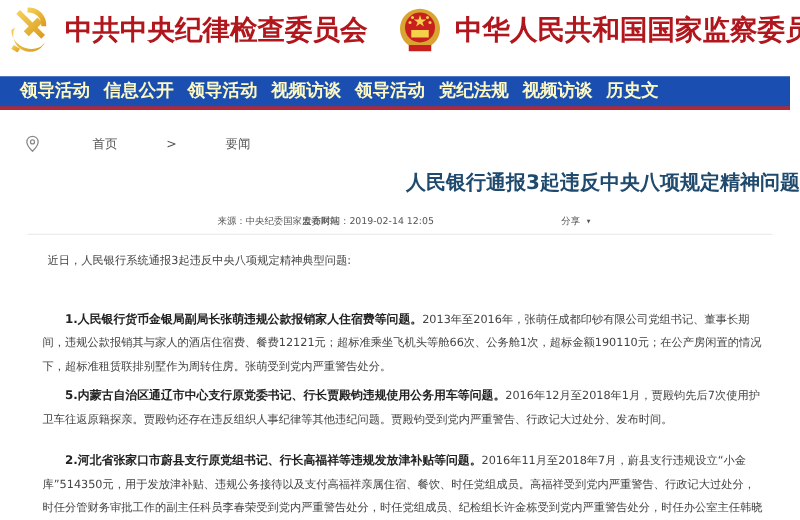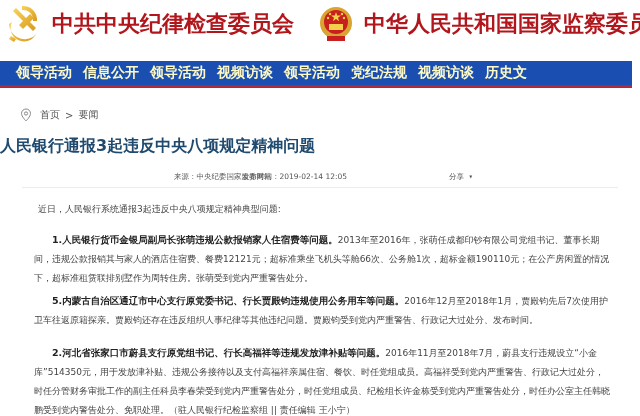--- a/index.html
+++ b/index.html
@@ -23,41 +23,41 @@
       display: flex; align-items: center; padding-left: 16px;
     }
     .nav-item {
       color: #fef9c3; font-family: "DejaVu Serif", "Liberation Serif", serif;
       font-weight: bold; font-size: 14px; margin-right: 11px; white-space: nowrap;
       cursor: pointer;
     }
 
     .breadcrumb {
       position: absolute; left: 20px; top: 108px; display: flex; align-items: center;
-      font-size: 10px; color: #555;
+      font-size: 10px; color: #555; gap: 34px;
     }
     .bc-icon { width: 12px; height: 14px; margin-right: 8px; }
     .bc-sep { margin: 0 5px; }
 
     .article-title {
-      position: absolute; left: 0; top: 136px; width: 640px; text-align: left;
+      position: absolute; left: 0; top: 136px; width: 640px; text-align: right;
       font-size: 16px; font-weight: bold; color: #1f4a6e;
     }
     .meta {
       position: absolute; top: 172px; left: 0; width: 640px; font-size: 7.5px; color: #555;
     }
     .meta span { position: absolute; white-space: nowrap; }
     .meta-source { left: 174px; }
     .meta-time { left: 242px; }
     .meta-share { left: 449px; cursor: pointer; font-family: Liberation Mono, monospace; }
     .divider { position: absolute; left: 22px; top: 187px; width: 596px; height: 1px; background: #ececec; }
 
     .content { position: absolute; left: 34px; top: 200px; width: 588px; font-size: 9px; color: #444; line-height: 19px; }
     .para { position: absolute; left: 0; width: 578px; }
-    .indent { text-indent: 18px; }
+    .indent { text-indent: 18px; margin-top: 16px; }
     .para strong { color: #222; font-weight: bold; font-size: 9.5px; }
     .p-intro { top: 0; left: 4px; }
     .p1 { top: 30px; }
     .p2 { top: 91px; }
     .p3 { top: 143px; }
   </style>
 </head>
 <body>
 
 <div class="header">

